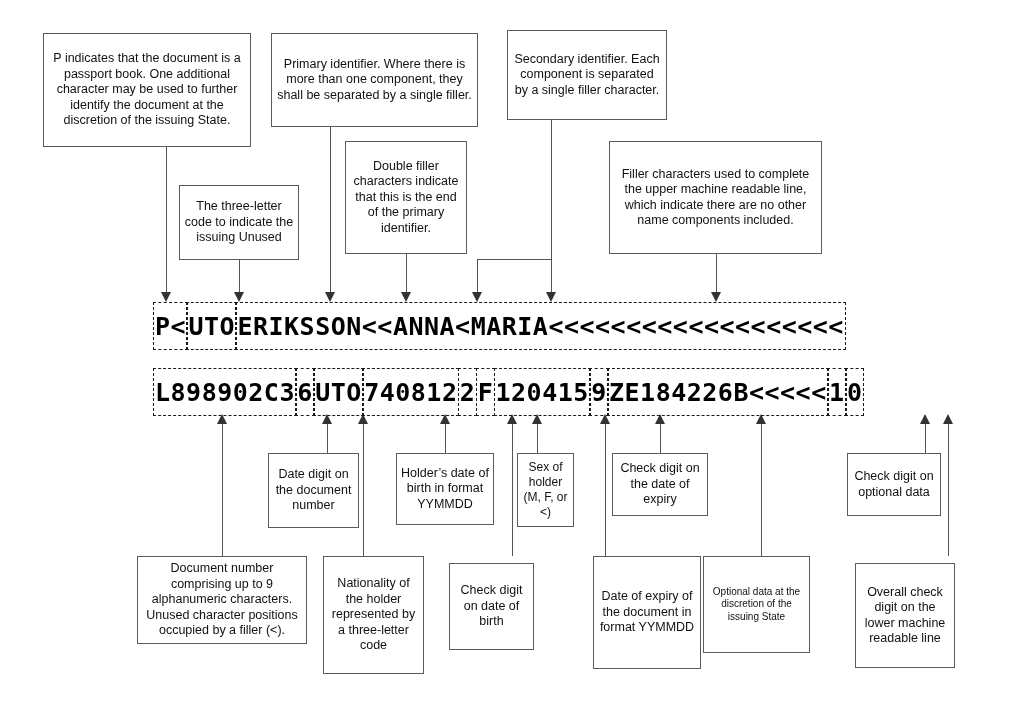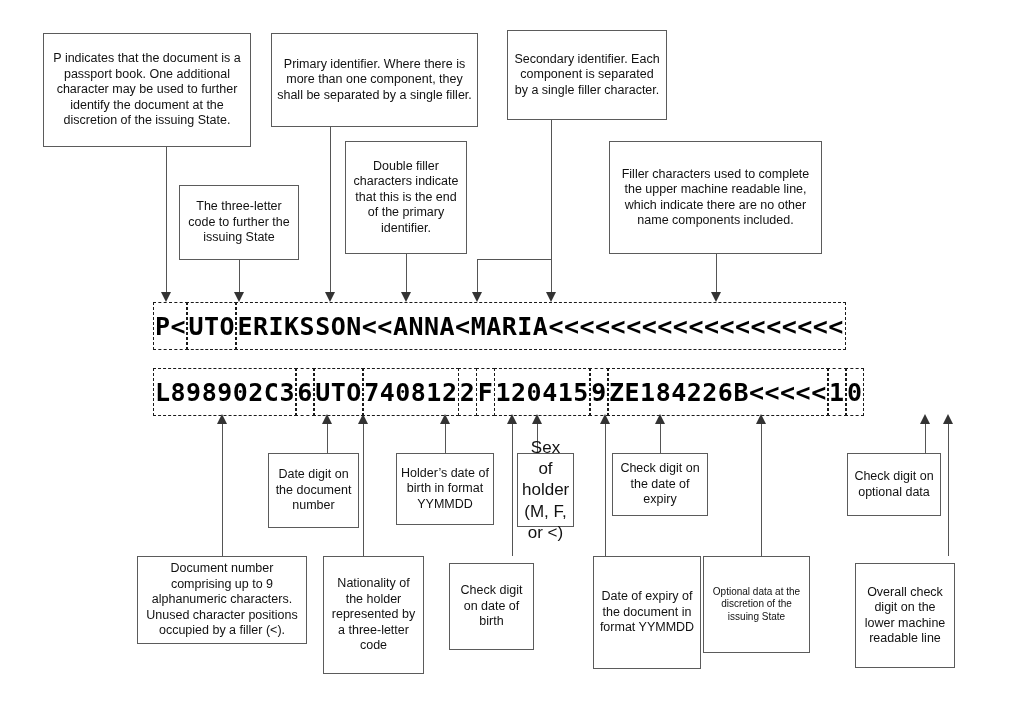--- a/index.html
+++ b/index.html
@@ -97,21 +97,21 @@
 
   <div class="note" style="left:271px; top:33px; width:207px; height:94px; font-size:12.5px;">
     <span>Primary identifier. Where there is more than one component, they shall be separated by a single filler.</span>
   </div>
 
   <div class="note" style="left:507px; top:30px; width:160px; height:90px; font-size:12.5px;">
     <span>Secondary identifier. Each component is separated by a single filler character.</span>
   </div>
 
   <div class="note" style="left:179px; top:185px; width:120px; height:75px; font-size:12.5px;">
-    <span>The three-letter code to further the issuing State</span>
+    <span>The three-letter code to indicate the issuing Unused</span>
   </div>
 
   <div class="note" style="left:345px; top:141px; width:122px; height:113px; font-size:12.5px;">
     <span>Double filler characters indicate that this is the end of the primary identifier.</span>
   </div>
 
   <div class="note" style="left:609px; top:141px; width:213px; height:113px; font-size:12.5px;">
     <span>Filler characters used to complete the upper machine readable line, which indicate there are no other name components included.</span>
   </div>
 
@@ -190,21 +190,21 @@
   <div class="vline" style="left:222px; top:422px; height:134px;"></div>
 
   <div class="note" style="left:268px; top:453px; width:91px; height:75px; font-size:12.5px;">
     <span>Date digit on the document number</span>
   </div>
 
   <div class="note" style="left:396px; top:453px; width:98px; height:72px; font-size:12.5px;">
     <span>Holder’s date of birth in format YYMMDD</span>
   </div>
 
-  <div class="note" style="left:517px; top:453px; width:57px; height:74px; font-size:17px;align-items:center;">
+  <div class="note" style="left:517px; top:453px; width:57px; height:74px; font-size:12px;align-items:center;">
     <span>Sex of holder (M, F, or &lt;)</span>
   </div>
 
   <div class="note" style="left:612px; top:453px; width:96px; height:63px; font-size:12.5px;">
     <span>Check digit on the date of expiry</span>
   </div>
 
   <div class="note" style="left:847px; top:453px; width:94px; height:63px; font-size:12.5px;">
     <span>Check digit on optional data</span>
   </div>

